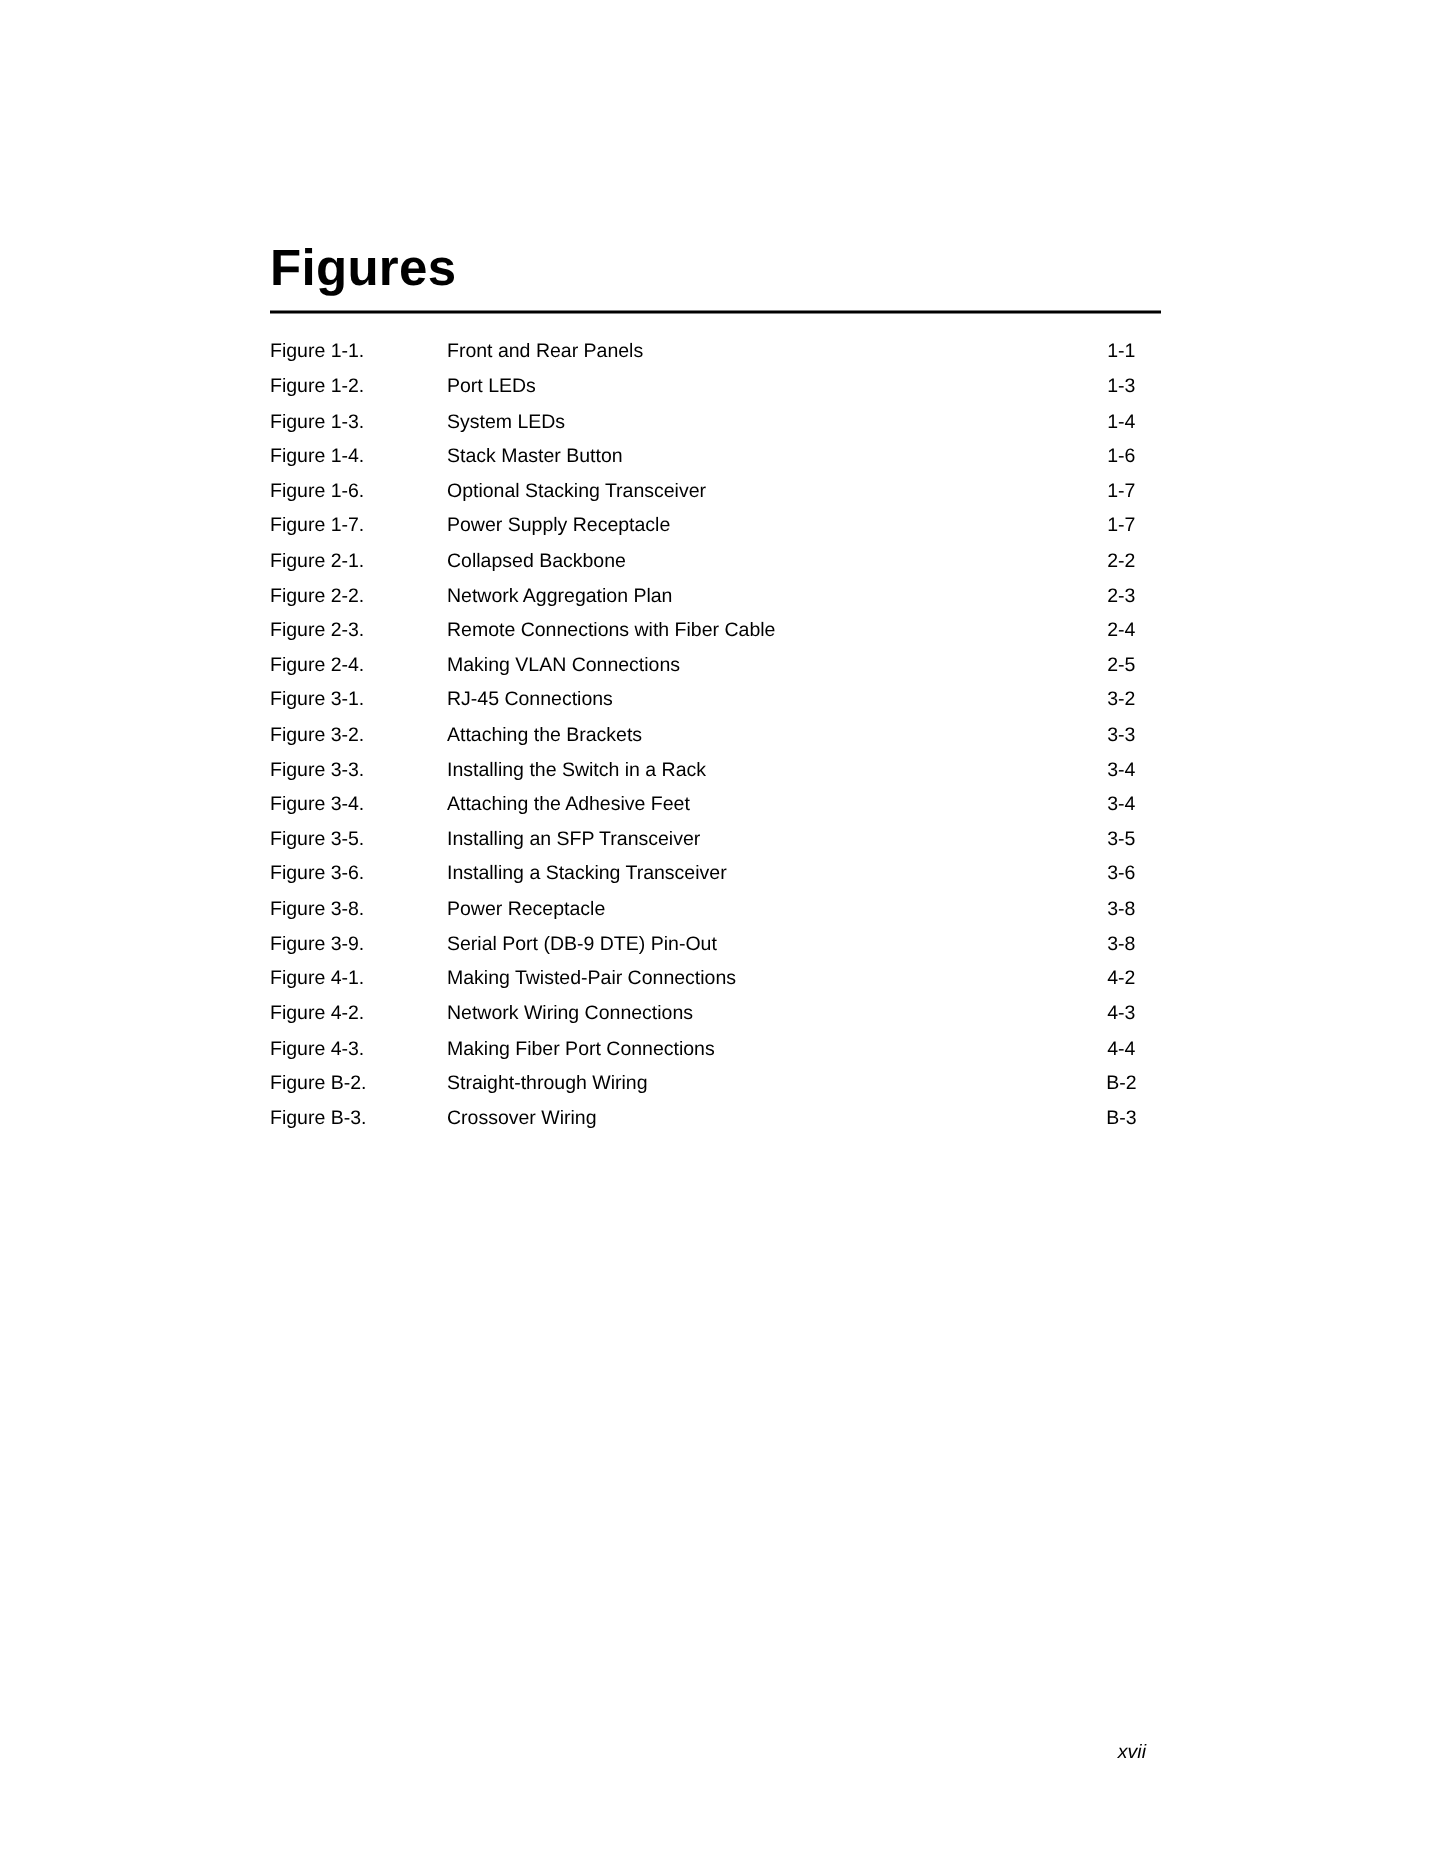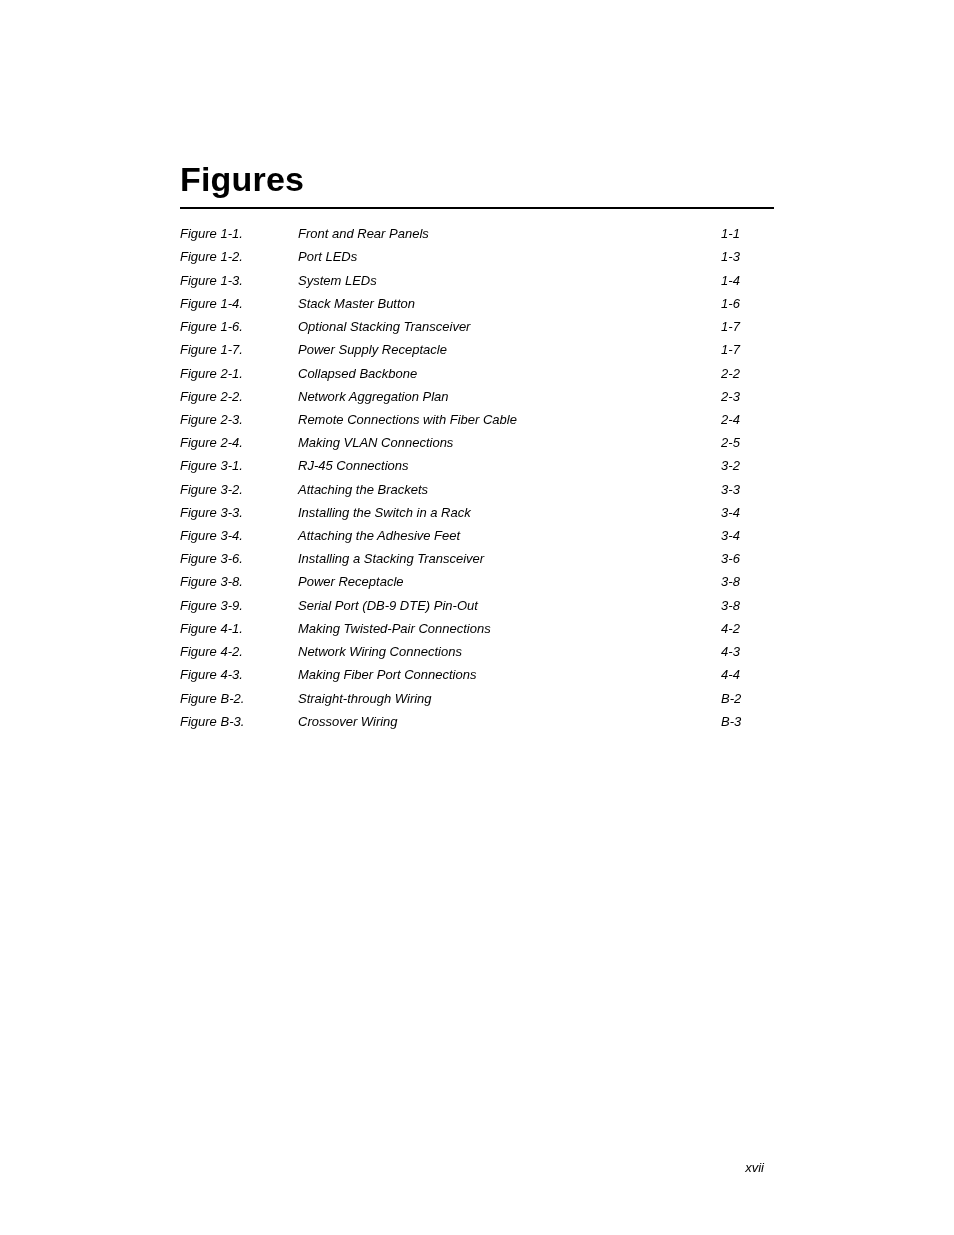--- a/index.html
+++ b/index.html
@@ -27,41 +27,40 @@
 
     .divider {
       border: none;
       border-top: 2px solid #000000;
       margin-bottom: 14px;
     }
 
     .figures-table {
       width: 100%;
       border-collapse: collapse;
-      font-style: italic;
     }
 
     .figures-table tr td {
       padding: 2.2px 0;
       vertical-align: top;
       font-size: 13px;
       line-height: 1.45;
     }
 
     .figures-table td.fig-label {
       width: 110px;
       white-space: nowrap;
     }
 
     .figures-table td.fig-desc {
       padding-left: 8px;
     }
 
     .figures-table td.fig-page {
-      text-align: left;
+      text-align: center;
       white-space: nowrap;
       padding-left: 20px;
       min-width: 40px;
     }
 
     .page-number {
       position: fixed;
       bottom: 60px;
       right: 190px;
       font-size: 13px;
@@ -140,20 +139,25 @@
         <td class="fig-label">Figure 3-3.</td>
         <td class="fig-desc">Installing the Switch in a Rack</td>
         <td class="fig-page">3-4</td>
       </tr>
       <tr>
         <td class="fig-label">Figure 3-4.</td>
         <td class="fig-desc">Attaching the Adhesive Feet</td>
         <td class="fig-page">3-4</td>
       </tr>
       <tr>
+        <td class="fig-label">Figure 3-5.</td>
+        <td class="fig-desc">Installing an SFP Transceiver</td>
+        <td class="fig-page">3-5</td>
+      </tr>
+      <tr>
         <td class="fig-label">Figure 3-6.</td>
         <td class="fig-desc">Installing a Stacking Transceiver</td>
         <td class="fig-page">3-6</td>
       </tr>
       <tr>
         <td class="fig-label">Figure 3-8.</td>
         <td class="fig-desc">Power Receptacle</td>
         <td class="fig-page">3-8</td>
       </tr>
       <tr>

